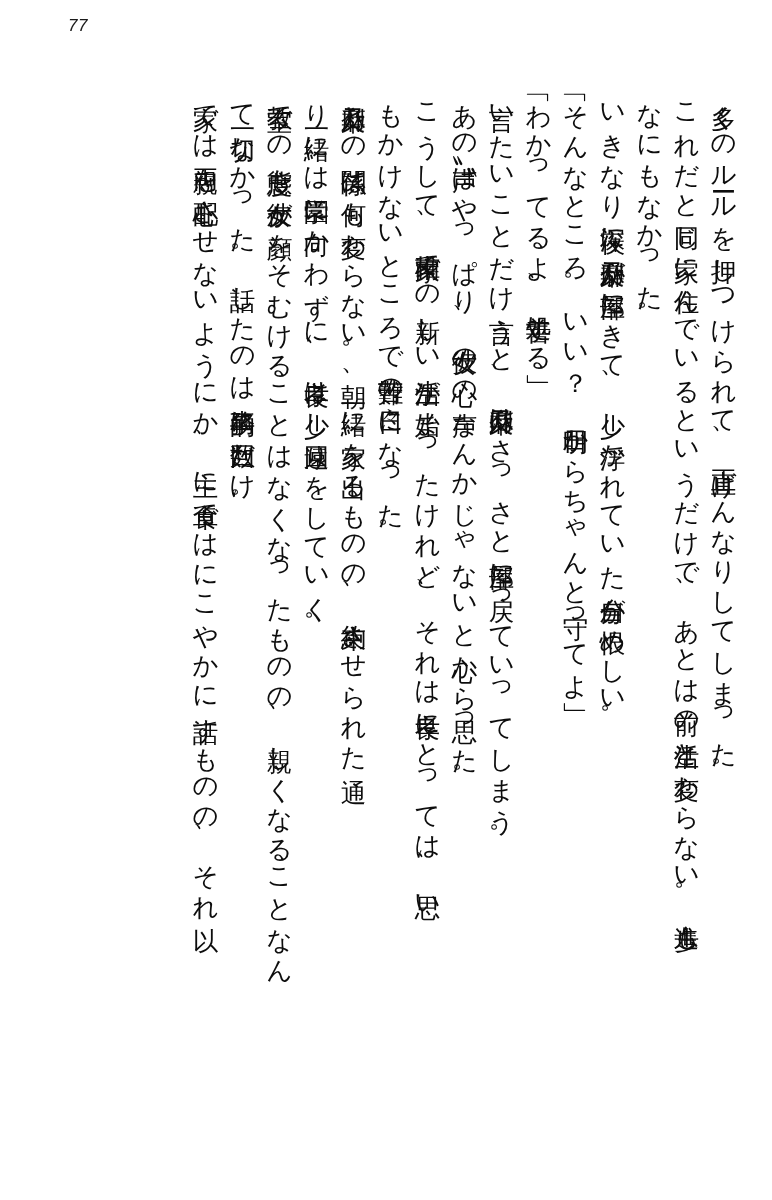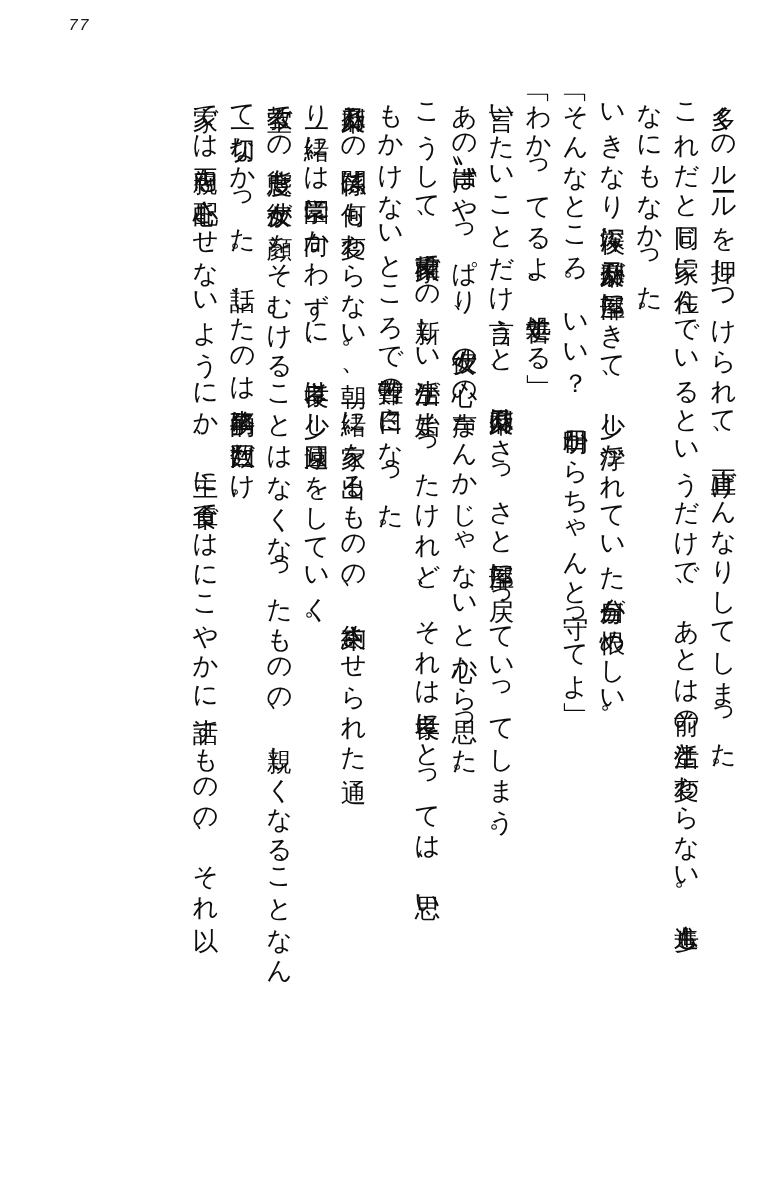--- a/index.html
+++ b/index.html
@@ -15,21 +15,21 @@
     position: relative;
     width: 772px;
     height: 1200px;
     background: #ffffff;
     overflow: hidden;
   }
   #page-number {
     position: absolute;
     top: 16px;
     left: 68px;
-    font-family: Liberation Mono, monospace;
+    font-family: Liberation Sans, sans-serif;
     font-size: 17px;
     font-style: italic;
     color: #1a1a1a;
     letter-spacing: 0.5px;
   }
   #body-text {
     position: absolute;
     top: 86px;
     left: 38px;
     right: 30px;

